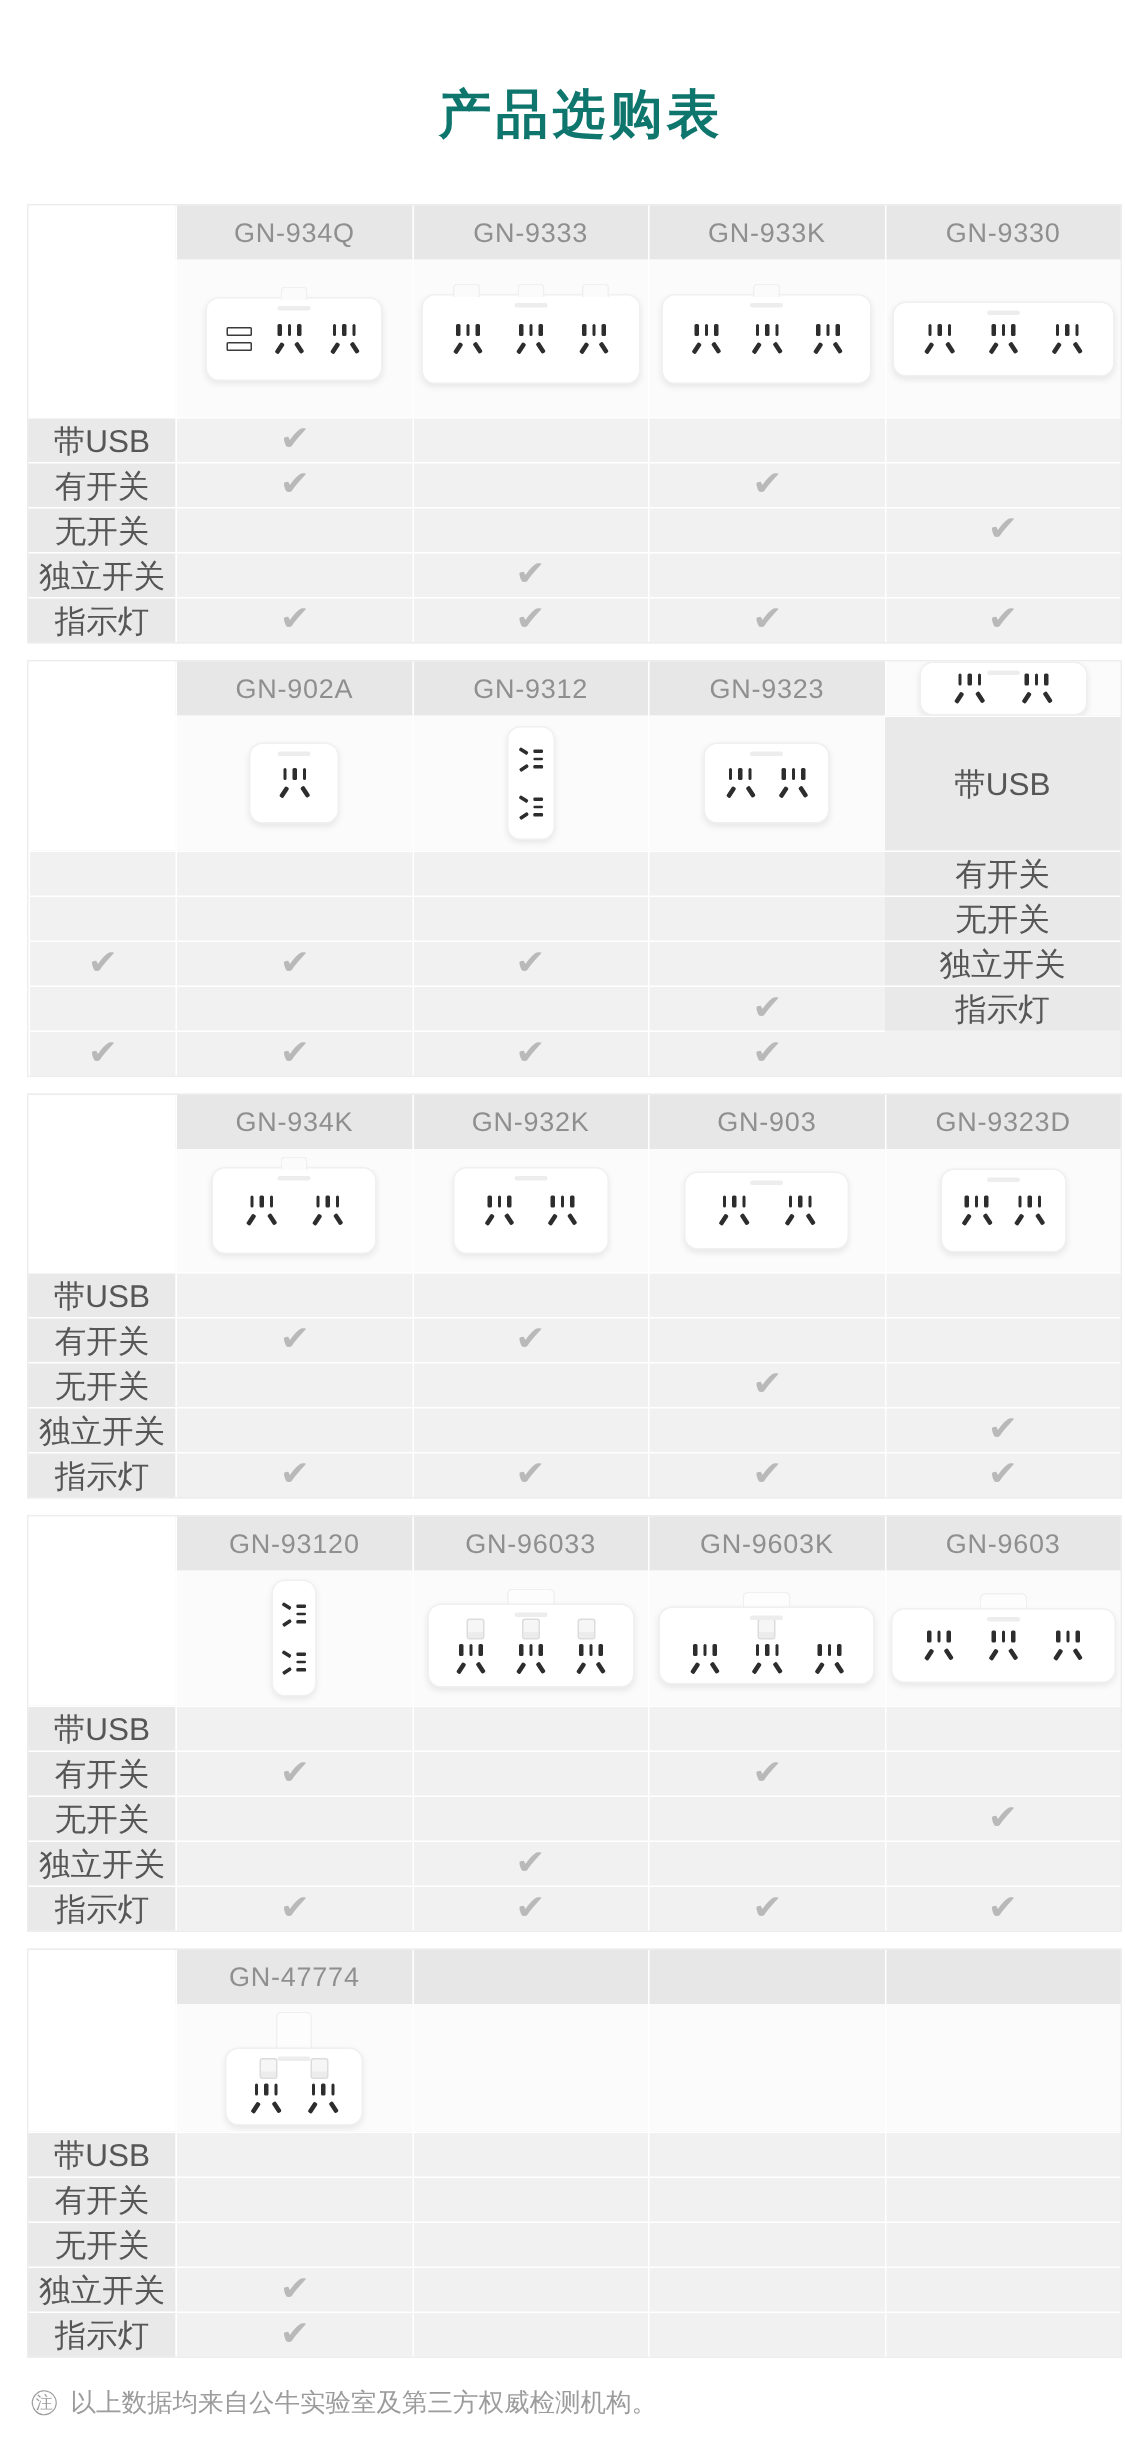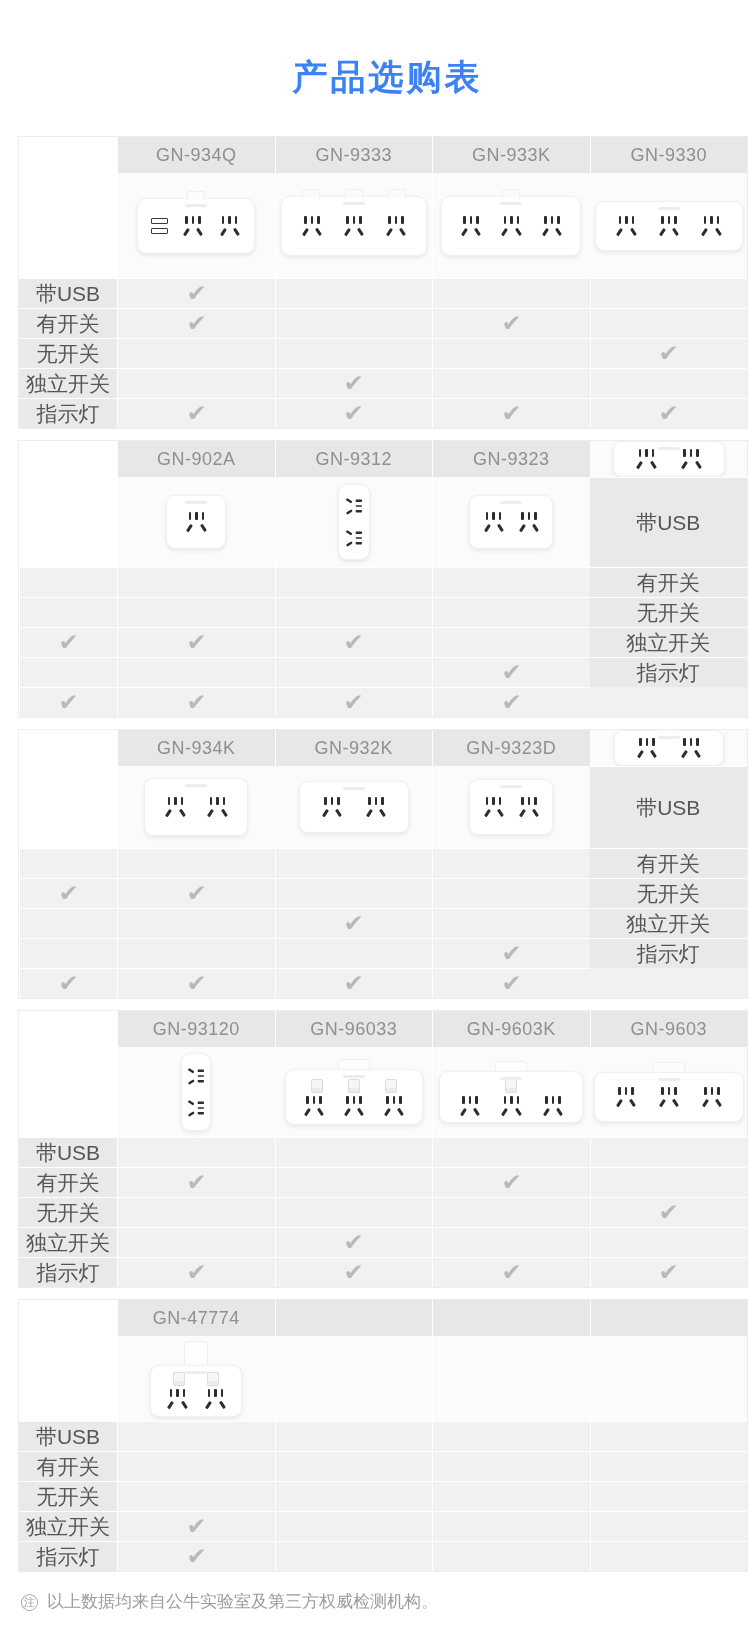--- a/index.html
+++ b/index.html
@@ -3,21 +3,21 @@
 <meta charset="utf-8">
 <style>
   html,body{margin:0;padding:0;}
   body{
     width:750px;height:1634px;background:#ffffff;
     font-family:"Liberation Sans","DejaVu Sans",sans-serif;
     position:relative;overflow:hidden;
   }
   .page-title{
     padding-top:54px;text-align:center;
-    font-size:35px;font-weight:bold;color:#3b82f6;
+    font-size:35px;font-weight:bold;color:#0f766e;
     letter-spacing:3px;line-height:46px;padding-left:25px;
   }
   .tables-host{margin:36px 2px 0 18px;}
   .ptable{
     display:grid;
     grid-template-columns:98px repeat(4,1fr);
     border:1px solid #ededed;
     background:#f1f1f1;
     margin-bottom:11px;
     box-sizing:border-box;
@@ -502,20 +502,23 @@
     </div>
     <div class="ptable" style="grid-template-rows: 36px 82px repeat(5, 30px);">
       <div class="corner"></div>
       <div class="hcell">
         <span>GN-934K</span>
       </div>
       <div class="hcell">
         <span>GN-932K</span>
       </div>
       <div class="hcell">
+        <span>GN-903</span>
+      </div>
+      <div class="hcell">
         <span>GN-9323D</span>
       </div>
       <div class="icell">
         <div class="prod-wrap">
           <div class="pbody" style="width: 110px; height: 58px;">
             <div class="brand"></div>
             <div class="ptab" style="left: 50%;"></div>
             <div class="grow">
               <div class="grp">
                 <div class="r3">

